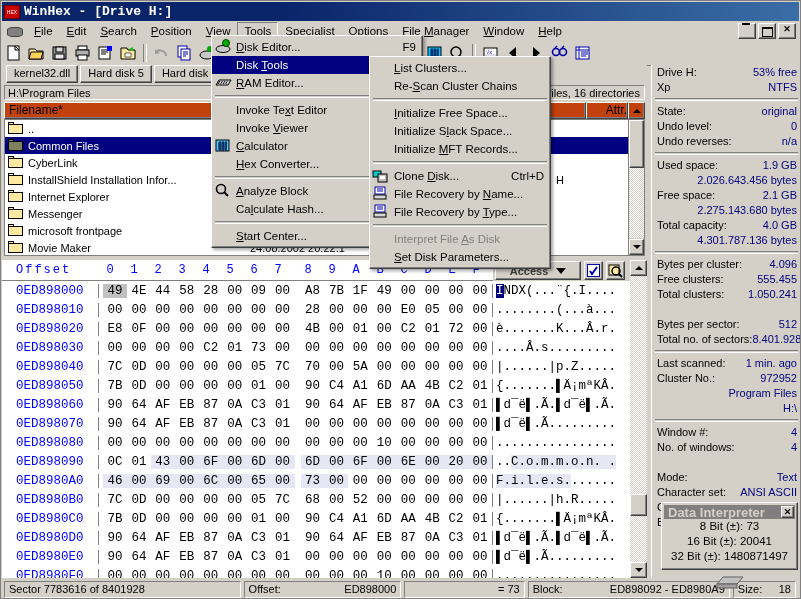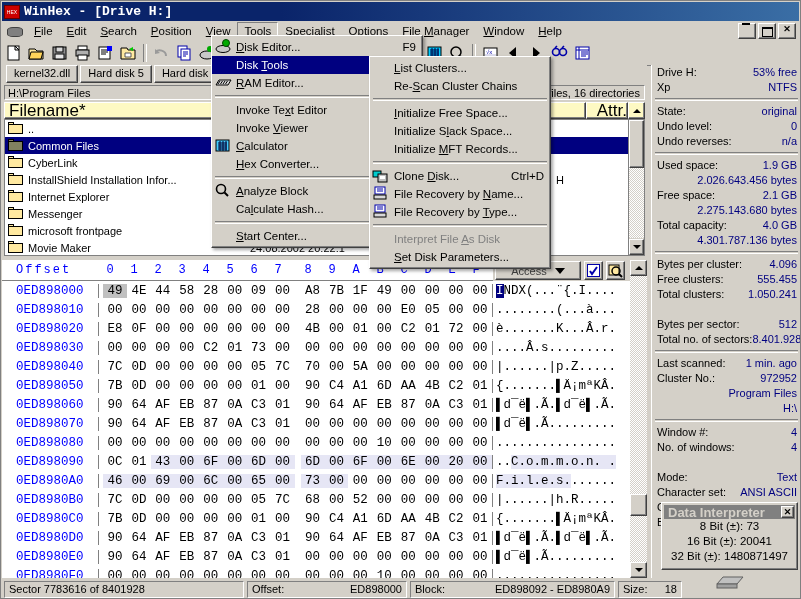--- a/index.html
+++ b/index.html
@@ -121,24 +121,24 @@
   .files-count {
     width: 160px; text-align: right; padding-right: 4px; font-size: 11px;
     border: 1px solid #808080; border-right-color: #fff; border-bottom-color: #fff;
     height: 15px; line-height: 14px; box-sizing: border-box;
   }
   .colhdr-row {
     position: absolute; left: 2px; top: 18px; width: 641px; height: 17px;
     display: flex;
   }
   .colhdr {
-    background: #fef9c3; height: 17px; line-height: 15px;
+    background: #c2410c; height: 17px; line-height: 15px;
     border: 1px solid #fff; border-right-color: #404040; border-bottom-color: #404040;
     box-shadow: inset -1px -1px 0 #808080;
-    font-size: 17px; padding-left: 4px; box-sizing: border-box;
+    font-size: 12px; padding-left: 4px; box-sizing: border-box;
     cursor: default; overflow: hidden; white-space: nowrap;
   }
   .colhdr.scrollup {
     width: 17px; padding: 0; display: flex; align-items: center; justify-content: center;
   }
   .dirlist {
     position: absolute; left: 2px; top: 35px; width: 624px; height: 137px;
     background: #fff; border: 1px solid #808080; border-right: none;
     box-sizing: border-box; overflow: hidden;
   }
@@ -203,21 +203,21 @@
   .hexhdr .offlabel {
     position: absolute; left: 14px; top: 3px; letter-spacing: 2px;
   }
   .hexhdr .cols {
     position: absolute; left: 96px; top: 3px; display: flex;
   }
   .hexhdr .cols span { width: 24px; text-align: center; }
   .hexhdr .cols span.gap { margin-left: 6px; }
   .hexhdr .accbar {
     position: absolute; left: 491px; top: 0px; width: 154px; height: 21px;
-    background: #d4d0c8; display: flex; align-items: center;
+    background: #d4d0c8; display: flex; align-items: center; font-weight: bold;
   }
   .acc-btn {
     margin-left: 2px; height: 19px; width: 86px; background: #d4d0c8;
     border: 1px solid #fff; border-right-color: #404040; border-bottom-color: #404040;
     box-shadow: inset -1px -1px 0 #808080; box-sizing: border-box;
     display: flex; align-items: center; justify-content: center; gap: 8px;
     font-family: "Liberation Sans", sans-serif; font-size: 11px; color: #404040;
     cursor: default;
   }
   .acc-btn .cv { width:0;height:0;border-left:5px solid transparent;border-right:5px solid transparent;border-top:6px solid #000; }
@@ -995,20 +995,21 @@
       <span class="lbl"><u>S</u>et Disk Parameters...</span>
     </div>
   </div>
 
   <div class="statusbar">
     <div class="sb" style="width:240px">Sector 7783616 of 8401928</div>
     <div class="sb split" style="width:160px">
       <span>Offset:</span>
       <span>ED898000</span>
     </div>
+    <div class="sb right" style="width:122px">= 73</div>
     <div class="sb split" style="width:205px">
       <span>Block:</span>
       <span>ED898092 - ED8980A9</span>
     </div>
     <div class="sb split" style="width:64px">
       <span>Size:</span>
       <span>18</span>
     </div>
   </div>
 

